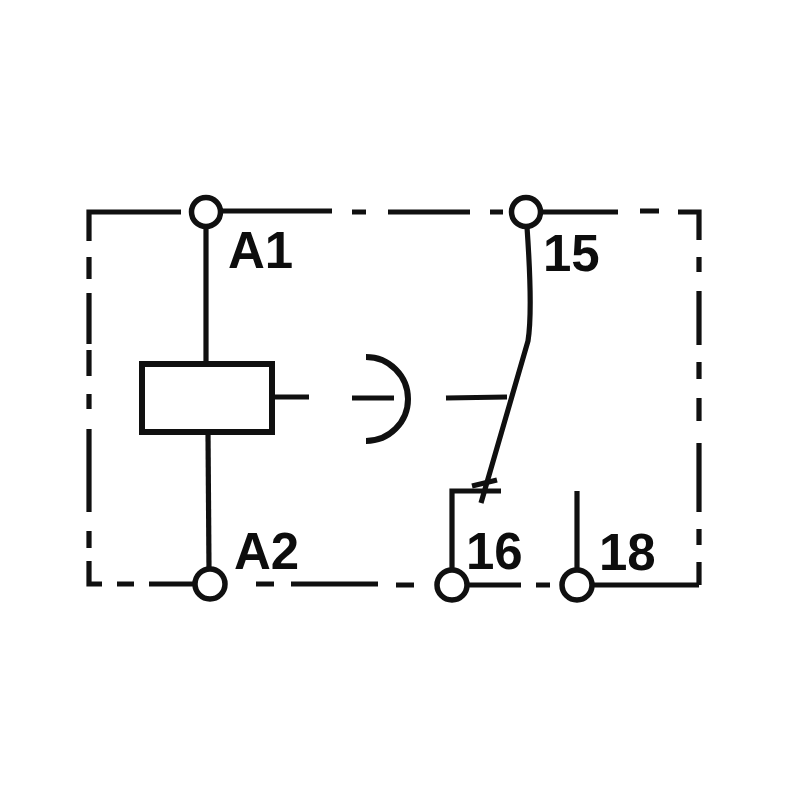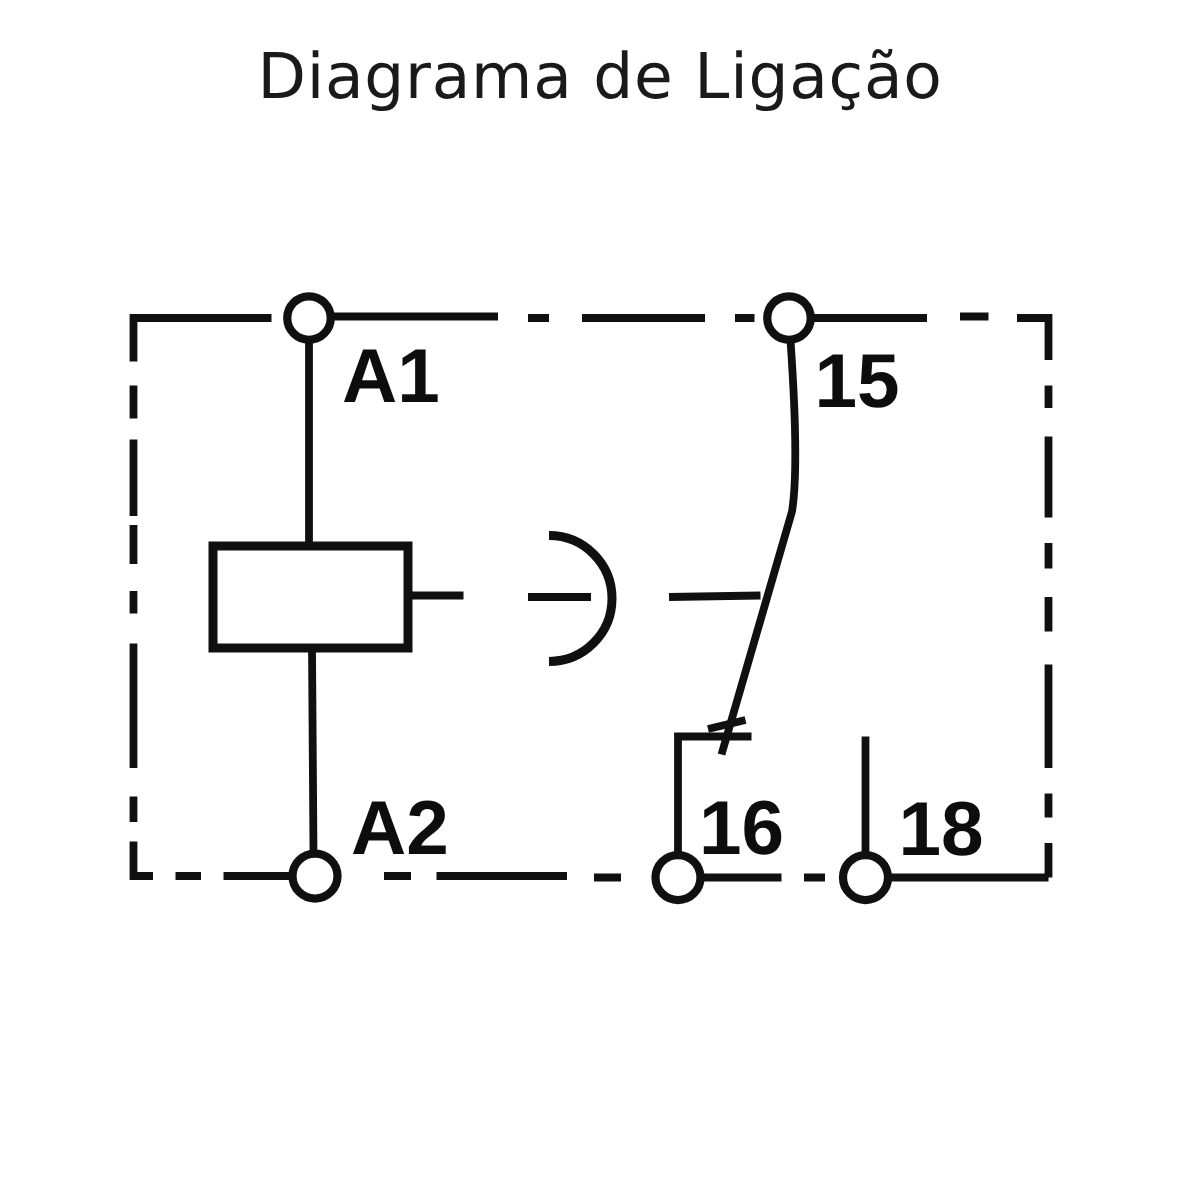--- a/index.html
+++ b/index.html
@@ -53,21 +53,20 @@
     font-family: "Liberation Sans", "DejaVu Sans", sans-serif;
     font-weight: bold;
     font-size: 51px;
   }
 </style>
 </head>
 <body>
 
 <div class="page">
 
-  <div class="title">Diagrama de Ligação</div>
 
   <svg class="diagram" viewBox="0 0 800 800" xmlns="http://www.w3.org/2000/svg">
 
     <g>
 
       <path class="ink-line" d="M89,241 L89,212 L181,212"></path>
       <path class="ink-line" d="M221,211 L332,211 M352,212 L366,212 M388,212 L470,212 M490,212 L503,212
                M541,212 L618,212 M640,211 L659,211"></path>
       <path class="ink-line" d="M678,212 L699,212 L699,240"></path>
 

